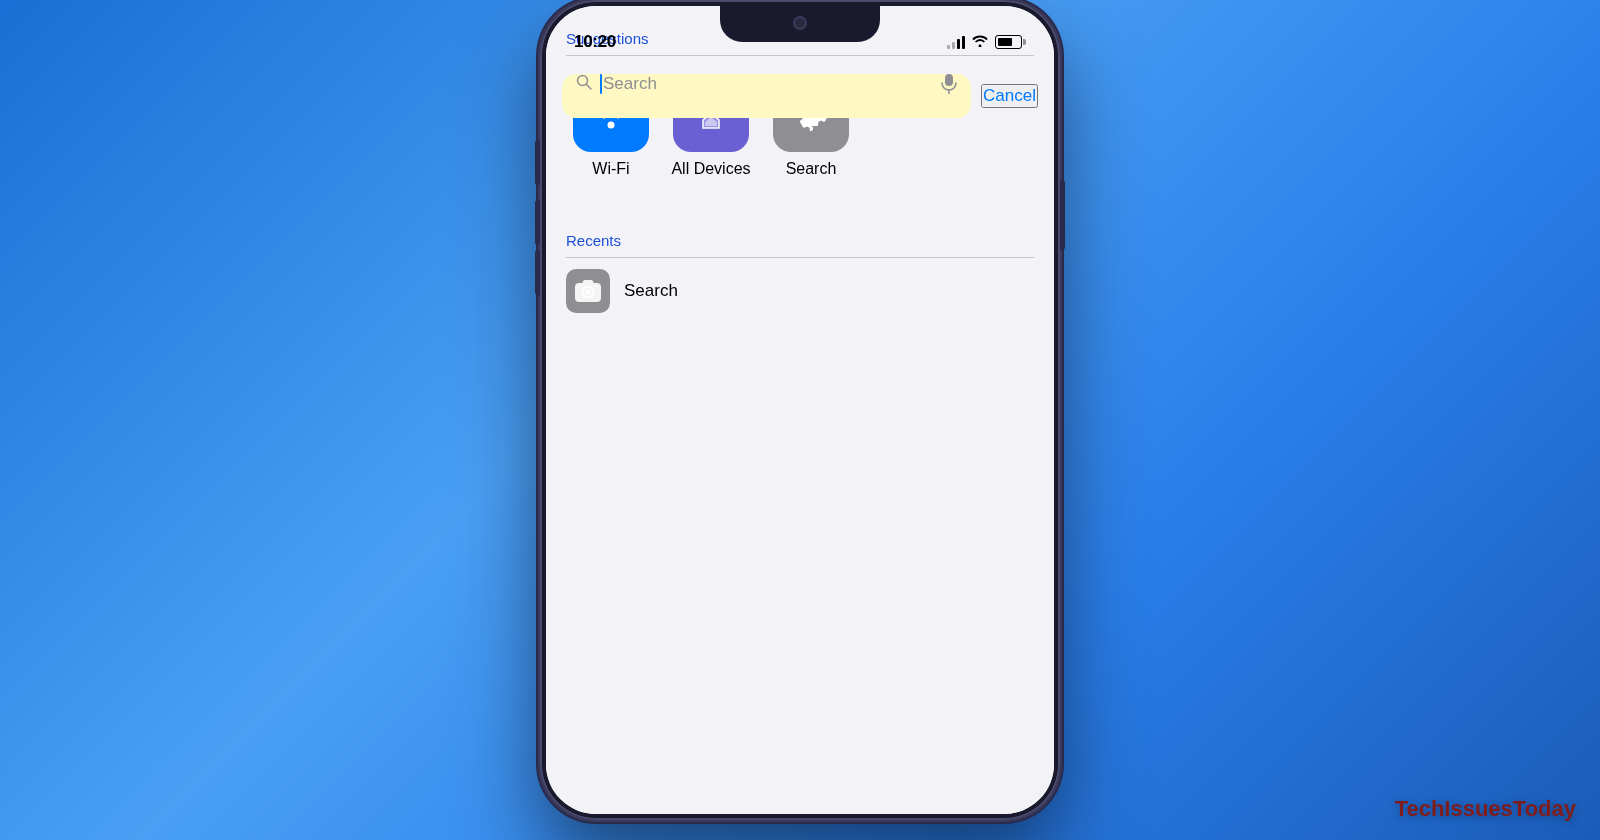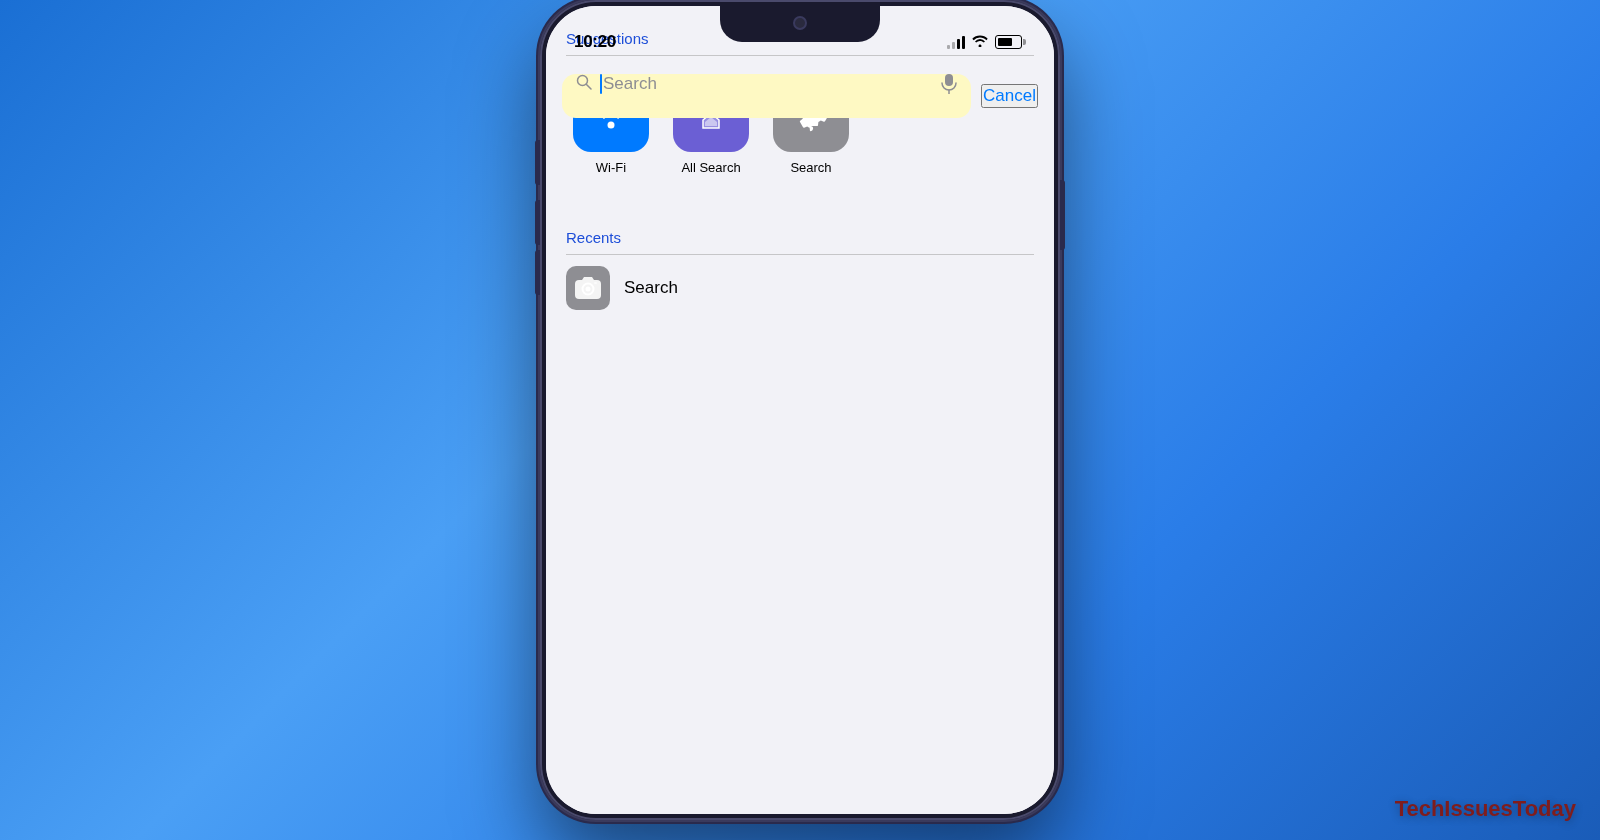--- a/index.html
+++ b/index.html
@@ -272,21 +272,21 @@
       align-items: center;
       justify-content: center;
     }
 
     .app-icon-wifi { background: #007aff; }
     .app-icon-screentime { background: #5a4fcf; }
     .app-icon-alldevices { background: #6b5fd4; }
     .app-icon-general { background: #8e8e93; }
 
     .app-label {
-      font-size: 13px;
+      font-size: 16px;
       color: #000;
       text-align: center;
       font-weight: 400;
     }
 
     
     .wifi-svg { width: 44px; height: 44px; fill: white; }
 
     
     .hourglass-svg { width: 40px; height: 40px; fill: white; }
@@ -415,21 +415,21 @@
 
 
             <div class="app-item">
               <div class="app-icon app-icon-alldevices">
                 <svg class="hourglass-svg" viewBox="0 0 40 40">
                   <path d="M12 6h16v8l-7 6 7 6v8H12v-8l7-6-7-6V6z" fill="rgba(255,255,255,0.3)" stroke="white" stroke-width="1.5"></path>
                   <path d="M14 8v5l6 5 6-5V8H14z" fill="white"></path>
                   <path d="M14 28v4h12v-4l-6-5-6 5z" fill="rgba(255,255,255,0.5)"></path>
                 </svg>
               </div>
-              <span class="app-label">All Search</span>
+              <span class="app-label">All Devices</span>
             </div>
 
             <div class="app-item">
               <div class="app-icon app-icon-general">
                 <svg class="gear-svg" viewBox="0 0 42 42">
                   <path d="M21 27a6 6 0 1 0 0-12 6 6 0 0 0 0 12zm0-3a3 3 0 1 1 0-6 3 3 0 0 1 0 6z" fill="white"></path>
                   <path d="M35.2 22.8l2.5-2.1a1 1 0 0 0 .2-1.3l-3-5.2a1 1 0 0 0-1.2-.4l-3 1.2a11 11 0 0 0-2.4-1.4l-.4-3.2A1 1 0 0 0 27 10h-6a1 1 0 0 0-1 .87l-.4 3.2a11 11 0 0 0-2.4 1.4l-3-1.2a1 1 0 0 0-1.2.4l-3 5.2a1 1 0 0 0 .2 1.3l2.5 2.1c-.06.4-.1.8-.1 1.2s.04.8.1 1.2l-2.5 2.1a1 1 0 0 0-.2 1.3l3 5.2a1 1 0 0 0 1.2.4l3-1.2c.74.54 1.56 1 2.4 1.4l.4 3.2A1 1 0 0 0 21 33h6a1 1 0 0 0 1-.87l.4-3.2a11 11 0 0 0 2.4-1.4l3 1.2a1 1 0 0 0 1.2-.4l3-5.2a1 1 0 0 0-.2-1.3l-2.6-2.1zM21 26a5 5 0 1 1 0-10 5 5 0 0 1 0 10z" fill="white"></path>
                 </svg>
               </div>
               <span class="app-label">Search</span>

